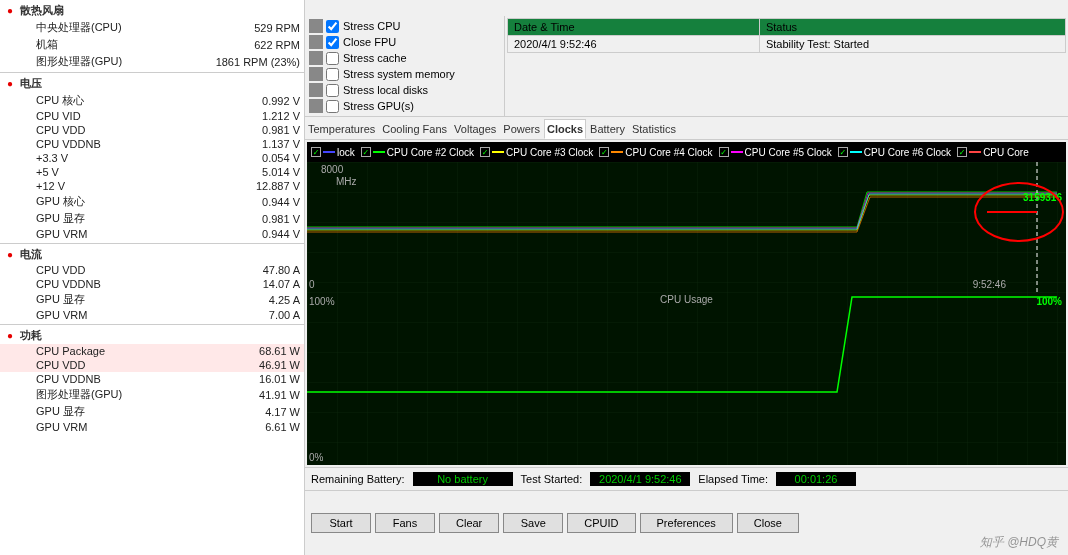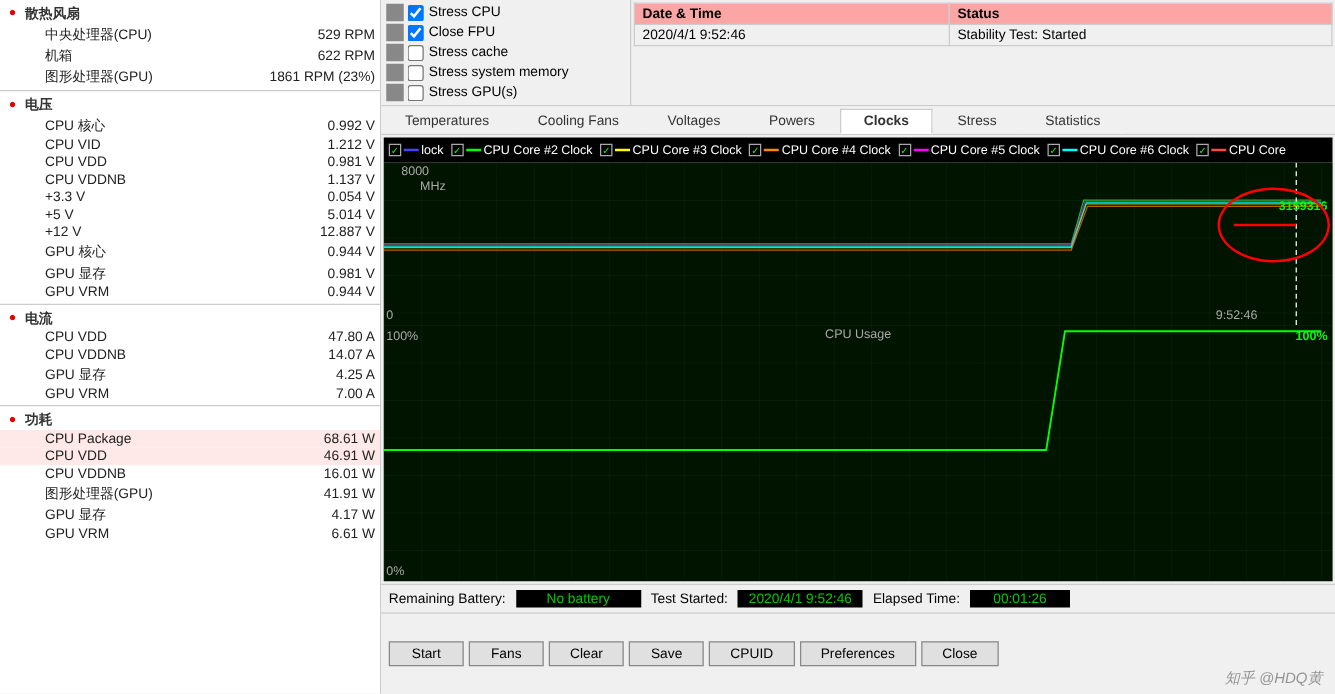--- a/index.html
+++ b/index.html
@@ -68,20 +68,21 @@
       display: flex;
       flex-direction: column;
       background: #f0f0f0;
     }
 
     
     .top-right {
       display: flex;
       background: #f0f0f0;
       border-bottom: 1px solid #ccc;
+      margin-top: 16px;
     }
 
     .stress-panel {
       width: 200px;
       padding: 2px 4px;
       border-right: 1px solid #ccc;
       flex-shrink: 0;
     }
 
     .stress-item {
@@ -98,40 +99,40 @@
     .status-table-container {
       flex: 1;
       padding: 2px;
     }
     .status-table {
       width: 100%;
       border-collapse: collapse;
       font-size: 11px;
     }
     .status-table th {
-      background: #fca5a5;
+      background: #15803d;
       border: 1px solid #ccc;
       padding: 2px 6px;
       text-align: left;
-      font-weight: bold;
+      font-weight: normal;
     }
     .status-table td {
       border: 1px solid #ccc;
       padding: 2px 6px;
     }
 
     
     .tabs-bar {
       display: flex;
       background: #f0f0f0;
       border-bottom: 1px solid #ccc;
       padding-top: 2px;
     }
     .tab {
-      padding: 3px 18px;
+      padding: 3px 2px;
       border: 1px solid transparent;
       border-bottom: none;
       cursor: pointer;
       font-size: 11px;
       background: #f0f0f0;
       color: #333;
       margin-right: 1px;
     }
     .tab.active {
       background: #ffffff;
@@ -413,20 +414,25 @@
       </div>
       <div class="stress-item">
         <span style="width:14px;height:14px;background:#888;display:inline-block;margin-right:3px;"></span>
         <input type="checkbox" style="">
         <span>Stress cache</span>
       </div>
       <div class="stress-item">
         <span style="width:14px;height:14px;background:#888;display:inline-block;margin-right:3px;"></span>
         <input type="checkbox" style="">
         <span>Stress system memory</span>
+      </div>
+      <div class="stress-item">
+        <span style="width:14px;height:14px;background:#888;display:inline-block;margin-right:3px;"></span>
+        <input type="checkbox" style="">
+        <span>Stress local disks</span>
       </div>
       <div class="stress-item">
         <span style="width:14px;height:14px;background:#888;display:inline-block;margin-right:3px;"></span>
         <input type="checkbox" style="">
         <span>Stress GPU(s)</span>
       </div>
     </div>
 
     <div class="status-table-container">
       <table class="status-table">
@@ -445,21 +451,21 @@
       </table>
     </div>
   </div>
 
   <div class="tabs-bar">
     <div class="tab">Temperatures</div>
     <div class="tab">Cooling Fans</div>
     <div class="tab">Voltages</div>
     <div class="tab">Powers</div>
     <div class="tab active">Clocks</div>
-    <div class="tab">Stress</div>
+    <div class="tab">Battery</div>
     <div class="tab">Statistics</div>
   </div>
 
   <div class="charts-area">
 
     <div class="clock-legend">
       <div class="legend-item">
         <div class="legend-checkbox">✓</div>
         <div class="legend-color" style="background:#4444ff;"></div>
         <span>lock</span>

